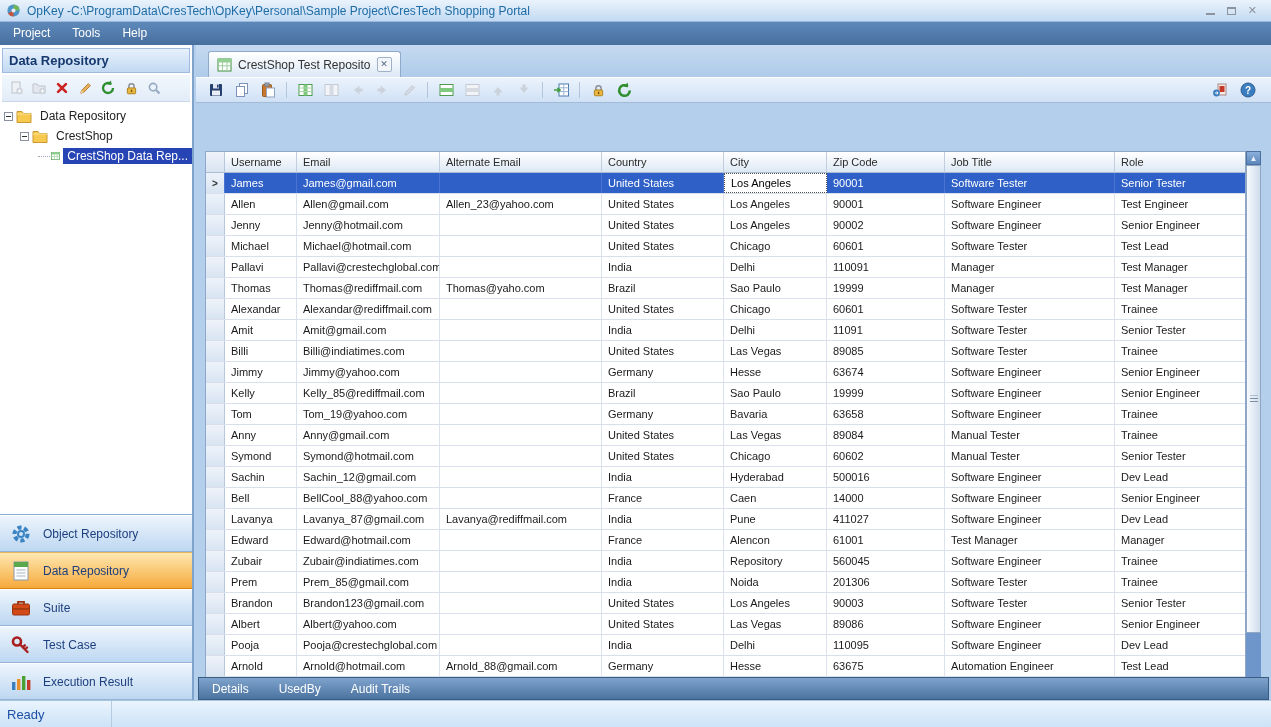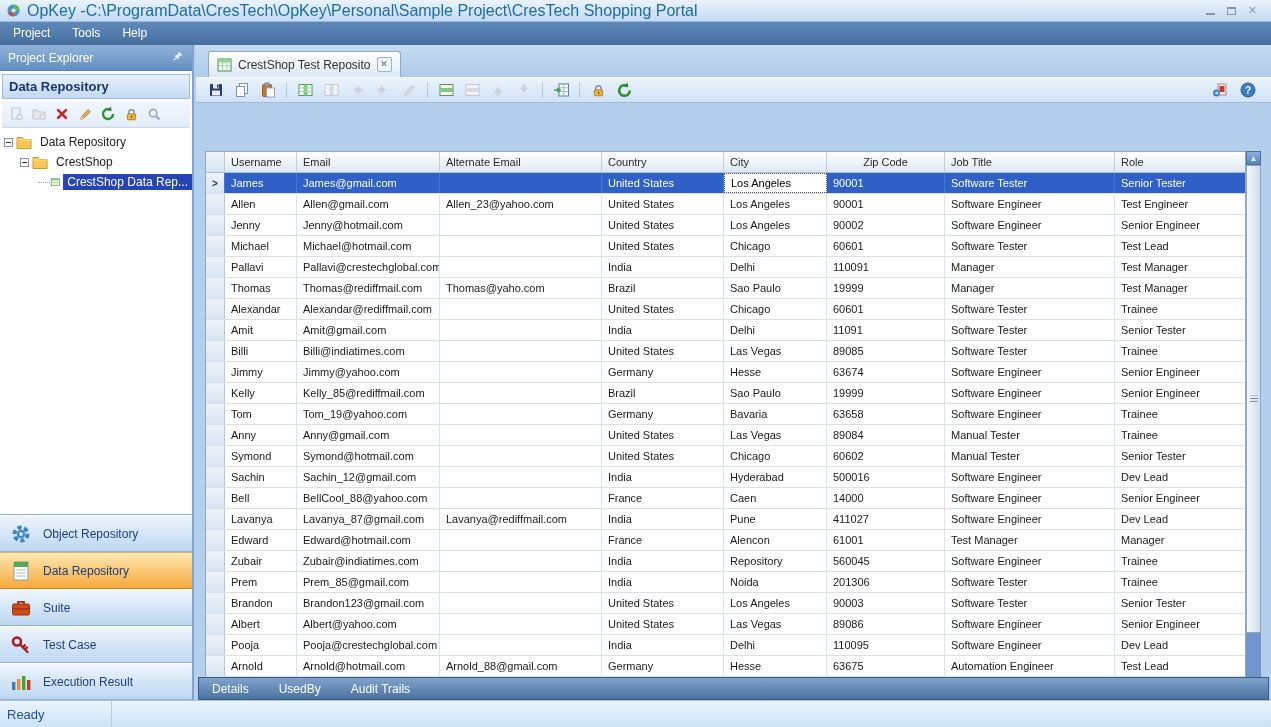--- a/index.html
+++ b/index.html
@@ -4,21 +4,21 @@
 <style>
   * { margin:0; padding:0; box-sizing:border-box; }
   html,body { width:1271px; height:727px; overflow:hidden; font-family:"Liberation Sans",sans-serif; }
   .app { position:relative; width:1271px; height:727px; background:#b4cfec; }
 
   
   .titlebar { position:absolute; top:0; left:0; right:0; height:22px;
     background:linear-gradient(#eaf3fc,#c3daf2); border-bottom:1px solid #9db8d8;
     display:flex; align-items:center; padding:0 6px; }
   .titlebar .logo { width:15px; height:15px; margin-right:6px; }
-  .titlebar .title { font-size:16px; color:#1d6ca6; }
+  .titlebar .title { font-size:12px; color:#1d6ca6; }
   .winbtns { margin-left:auto; display:flex; gap:12px; align-items:center; padding-right:8px; }
   .winbtn { color:#8d939c; font-size:11px; line-height:11px; cursor:default; }
   .wb-min { width:9px; height:8px; border-bottom:2px solid #8d939c; }
   .wb-max { width:9px; height:8px; border:1px solid #8d939c; border-top:2px solid #8d939c; }
 
   
   .menubar { position:absolute; top:22px; left:0; right:0; height:23px;
     background:linear-gradient(#5d89ba,#476f9e); display:flex; align-items:center; padding-left:2px; }
   .menu-item { color:#fff; font-size:12px; padding:0 11px; line-height:23px; }
 
@@ -132,28 +132,20 @@
     </div>
   </div>
 
   <div class="menubar">
     <span class="menu-item">Project</span>
     <span class="menu-item">Tools</span>
     <span class="menu-item">Help</span>
   </div>
 
   <div class="leftpanel">
-    <div class="pe-header">
-      <span>Project Explorer</span>
-      <span class="pin">
-        <svg width="12" height="12" viewBox="0 0 16 16">
-            <path d="M9 2l5 5-3.2 0.8-2.4 2.4 0.2 3-2.4-2.4-3.6 3.6-1-1 3.6-3.6L3 7.4l3-0.2 2.4-2.4z" fill="#eef3fa"></path>
-          </svg>
-      </span>
-    </div>
     <div class="dr-header">
       <span>Data Repository</span>
     </div>
     <div class="pe-toolbar">
       <span class="tbtn">
         <svg width="16" height="16" viewBox="0 0 16 16">
             <rect x="4" y="2" width="8" height="11" fill="#eef1f5" stroke="#bcc3cd"></rect>
             <circle cx="11.5" cy="11" r="3.2" fill="#ccd2db"></circle>
             <path d="M11.5 9.3v3.4M9.8 11h3.4" stroke="#fff" stroke-width="1.2"></path>
           </svg>
@@ -407,21 +399,21 @@
 
     <div class="gridwrap">
       <div class="grid">
         <div class="ghead-row">
           <div class="gc gh gind"></div>
         <div class="gc gh" style="width: 72px;">Username</div>
             <div class="gc gh" style="width: 143px;">Email</div>
             <div class="gc gh" style="width: 162px;">Alternate Email</div>
             <div class="gc gh" style="width: 122px;">Country</div>
             <div class="gc gh" style="width: 103px;">City</div>
-            <div class="gc gh" style="width: 118px; text-align: center;">Zip Code</div>
+            <div class="gc gh" style="width: 118px;">Zip Code</div>
             <div class="gc gh" style="width: 170px;">Job Title</div>
             <div class="gc gh" style="width: 132px;">Role</div>
           </div>
         <div>
             <div class="grow sel">
               <div class="gc gind"><span class="selarrow">&gt;</span></div>
               <div class="gc" style="width: 72px;">James</div>
               <div class="gc" style="width: 143px;">James@gmail.com</div>
               <div class="gc" style="width: 162px;"></div>
               <div class="gc" style="width: 122px;">United States</div>

